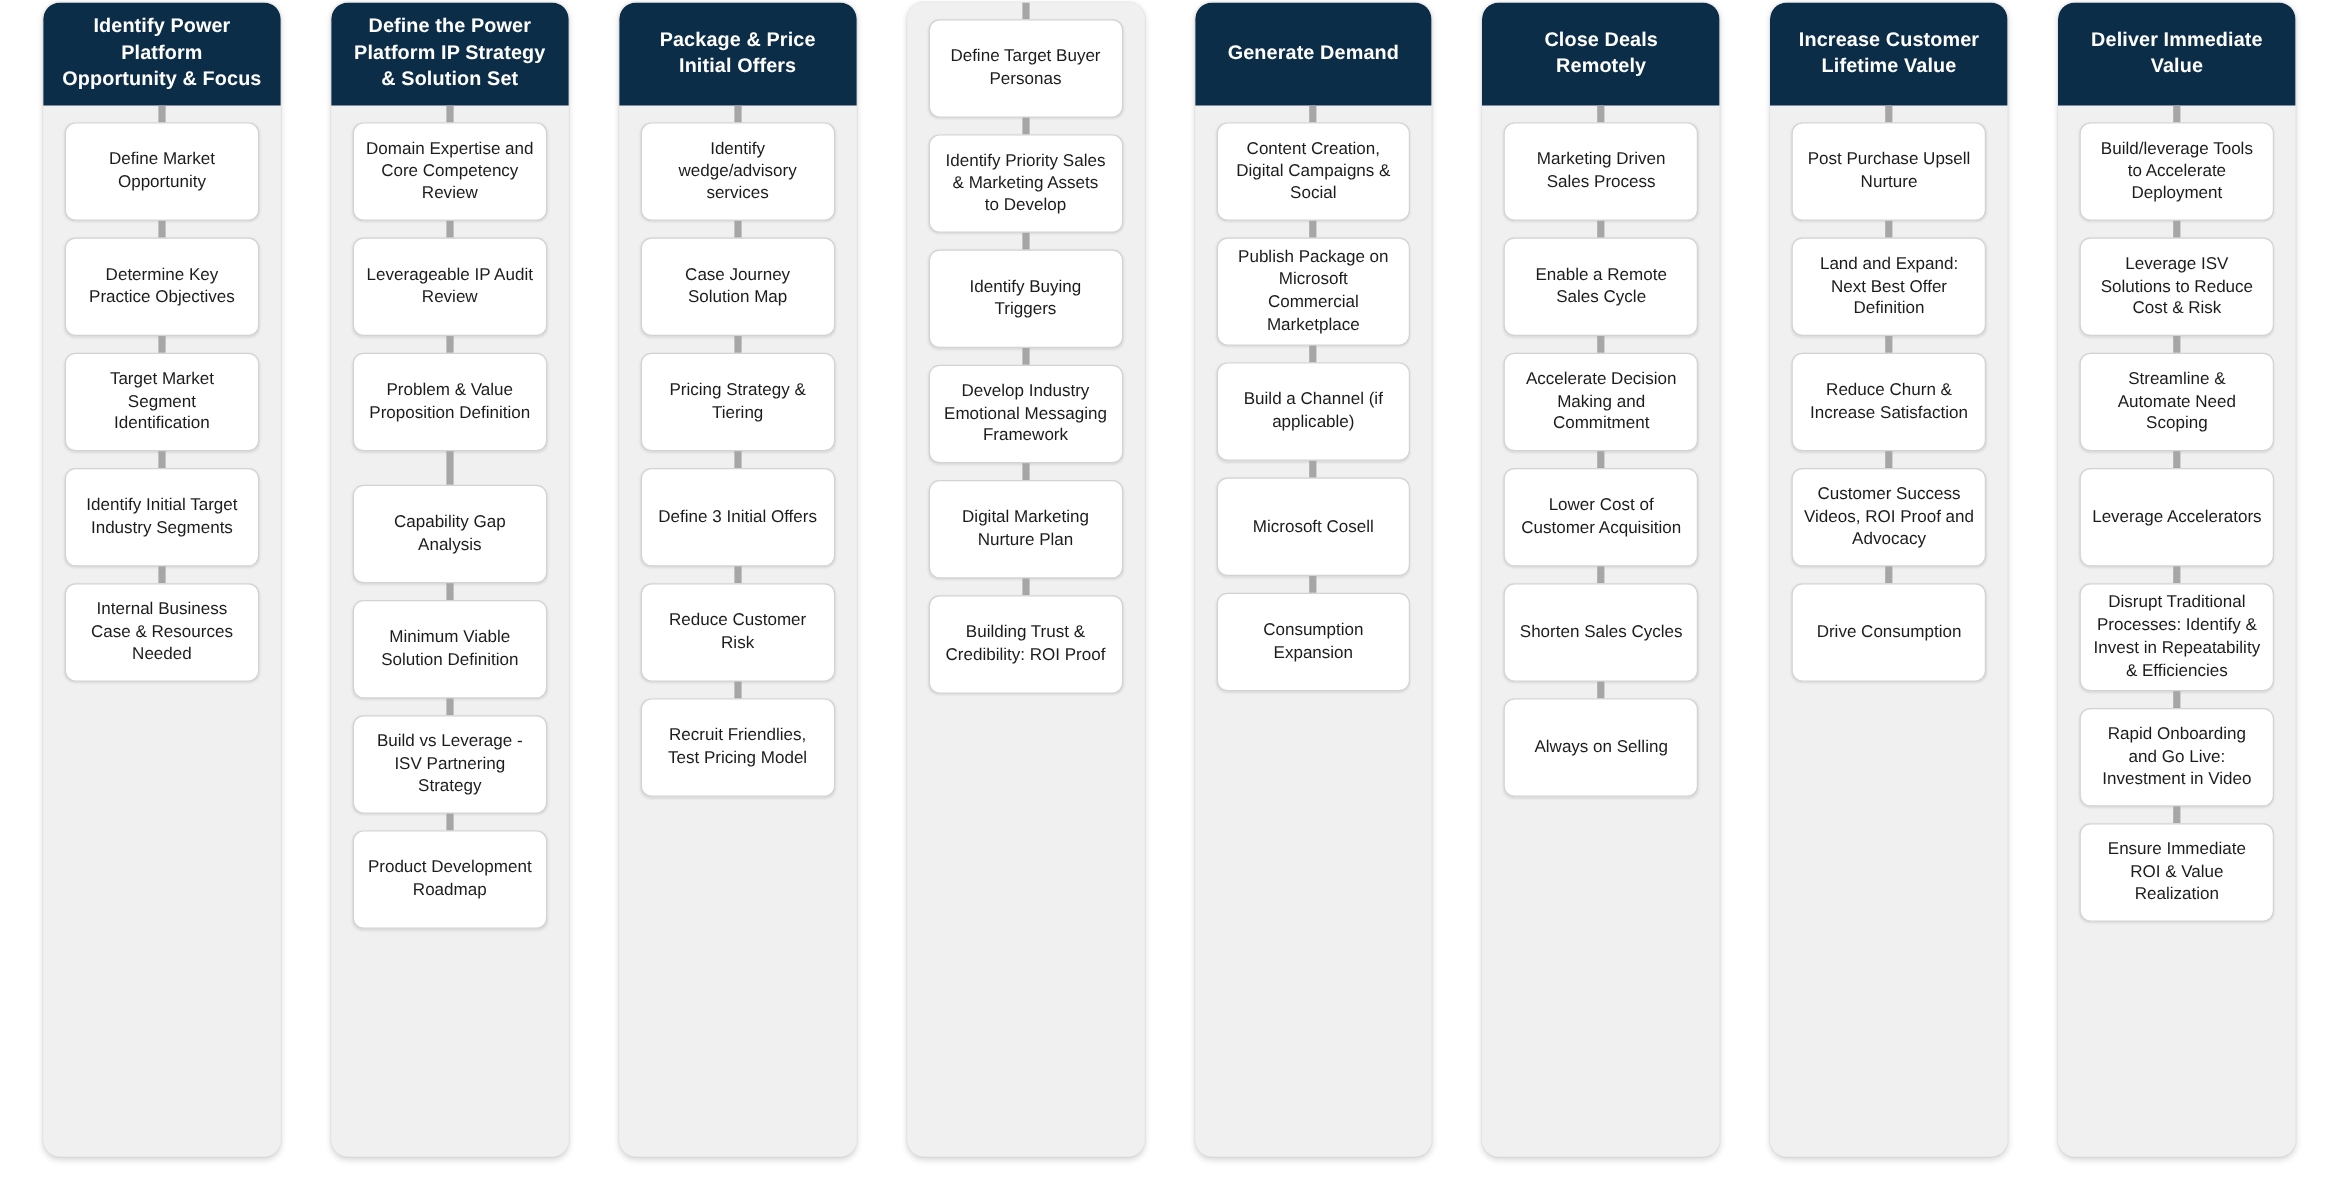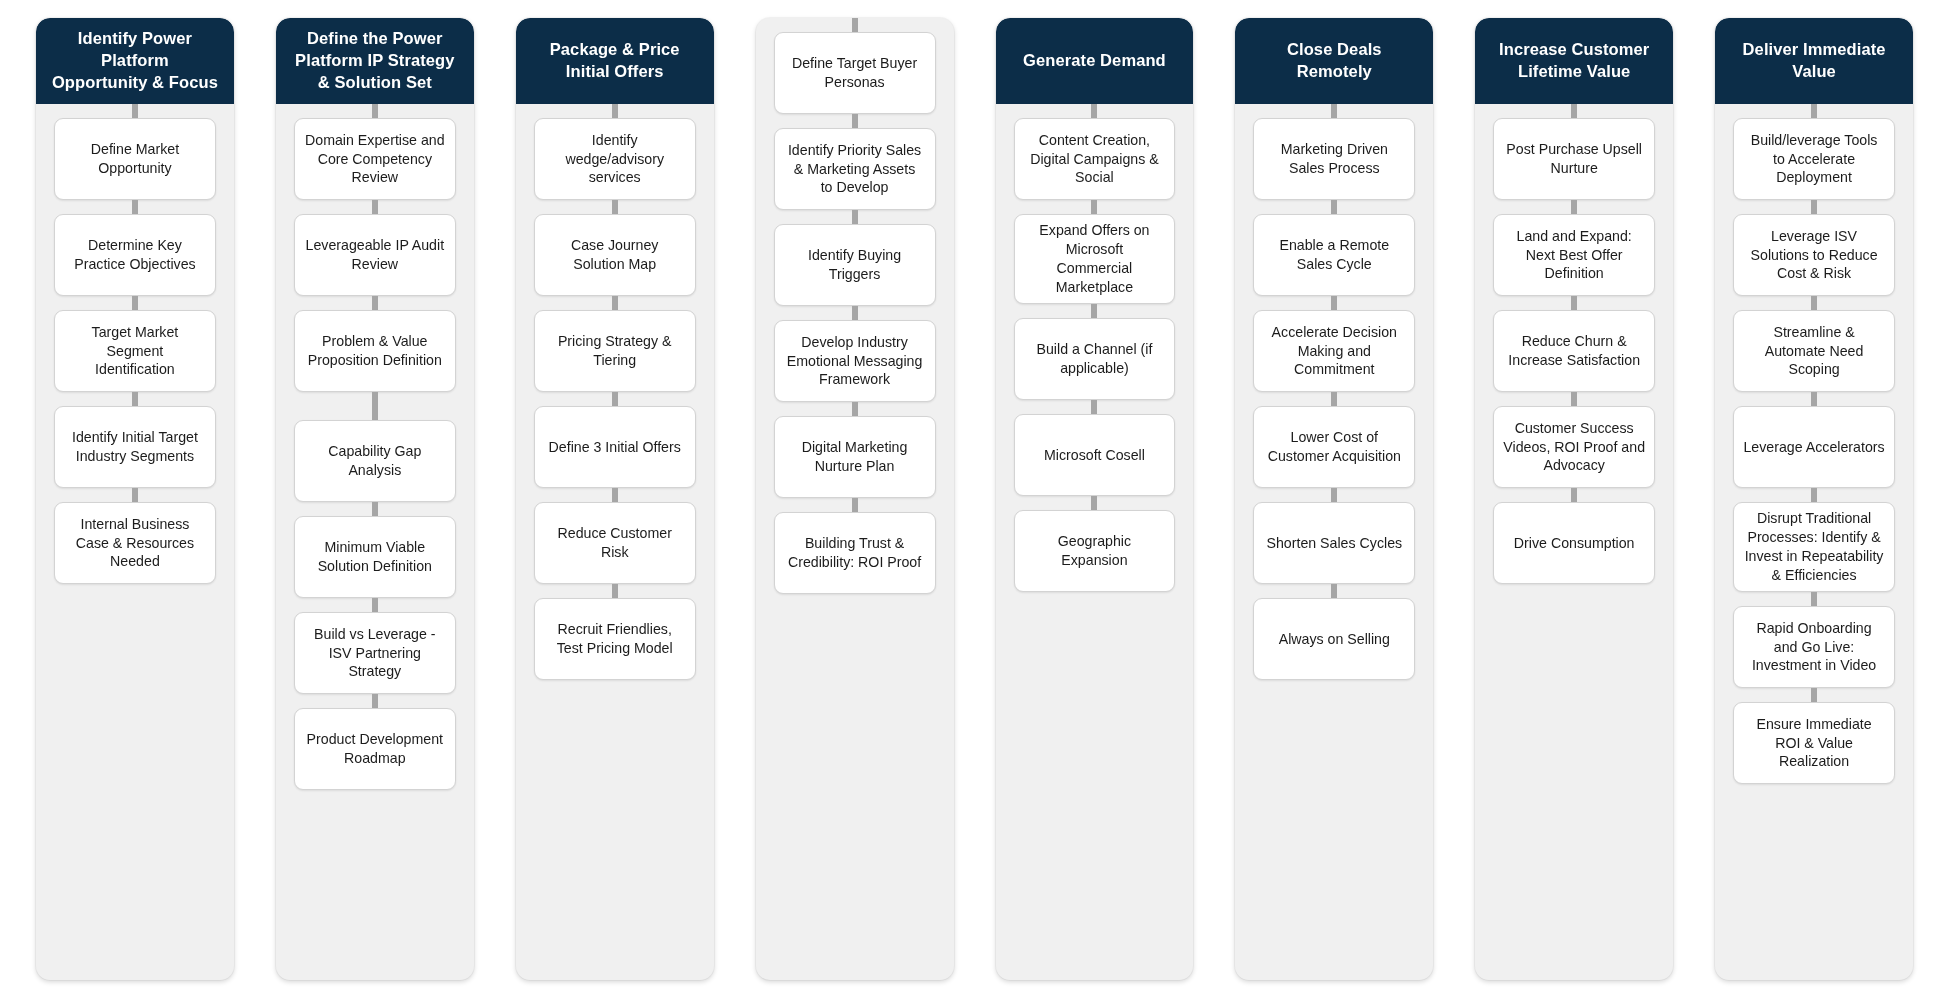--- a/index.html
+++ b/index.html
@@ -15,21 +15,21 @@
     overflow: hidden;
   }
 
   #board {
     position: relative;
     width: 1949px;
     height: 1002px;
     display: flex;
     flex-direction: row;
     align-items: flex-start;
-    padding: 18px 36px 22px 36px;
+    padding: 2px 36px 22px 36px;
     box-sizing: border-box;
     gap: 42px;
     background: #ffffff;
   }
 
   .lane {
     position: relative;
     flex: 1 1 0;
     min-width: 0;
     height: 962px;
@@ -274,37 +274,37 @@
       </div>
       <div class="lane-body">
         <div class="connector"></div>
         <div class="node">
           <div class="node-label">Content Creation,
 Digital Campaigns &amp;
 Social</div>
         </div>
         <div class="connector"></div>
         <div class="node tall">
-          <div class="node-label">Expand Offers on
+          <div class="node-label">Publish Package on
 Microsoft
 Commercial
 Marketplace</div>
         </div>
         <div class="connector"></div>
         <div class="node">
           <div class="node-label">Build a Channel (if
 applicable)</div>
         </div>
         <div class="connector"></div>
         <div class="node">
           <div class="node-label">Microsoft Cosell</div>
         </div>
         <div class="connector"></div>
         <div class="node">
-          <div class="node-label">Geographic
+          <div class="node-label">Consumption
 Expansion</div>
         </div>
       </div>
     </div>
     <div class="lane">
       <div class="lane-header">
         <div class="lane-title">Close Deals
 Remotely</div>
       </div>
       <div class="lane-body">

